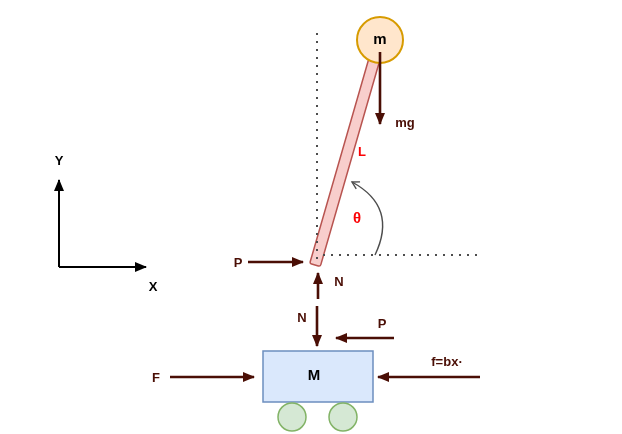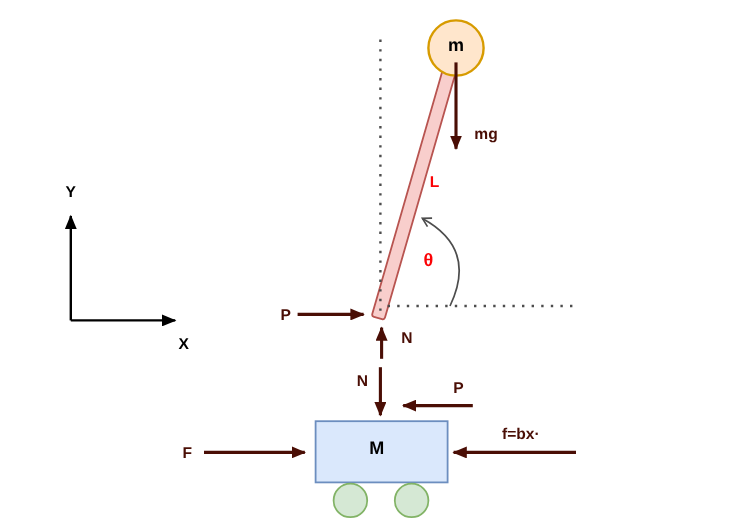--- a/index.html
+++ b/index.html
@@ -76,26 +76,26 @@
     <line class="force" x1="394" y1="338" x2="336" y2="338" marker-end="url(#mForce)"></line>
     <line class="force" x1="170" y1="377" x2="254" y2="377" marker-end="url(#mForce)"></line>
     <line class="force" x1="480" y1="377" x2="378" y2="377" marker-end="url(#mForce)"></line>
 
     <rect class="cartbox" x="263" y="351" width="110" height="51"></rect>
     <circle class="wheel" cx="292" cy="417" r="14"></circle>
     <circle class="wheel" cx="343" cy="417" r="14"></circle>
   </svg>
 
   <span class="lbl black big" style="left:380px;top:38px">m</span>
-  <span class="lbl maroon" style="left:405px;top:111px">mg</span>
+  <span class="lbl maroon" style="left:405px;top:122px">mg</span>
   <span class="lbl red" style="left:362px;top:151px">L</span>
   <span class="lbl red big" style="left:357px;top:217px">θ</span>
   <span class="lbl maroon" style="left:238px;top:262px">P</span>
   <span class="lbl maroon" style="left:339px;top:281px">N</span>
   <span class="lbl maroon" style="left:302px;top:317px">N</span>
   <span class="lbl maroon" style="left:382px;top:323px">P</span>
   <span class="lbl black big" style="left:314px;top:374px">M</span>
   <span class="lbl maroon" style="left:156px;top:377px">F</span>
-  <span class="lbl maroon" style="left:434px;top:361px">f=bx·</span>
+  <span class="lbl maroon" style="left:447px;top:361px">f=bx·</span>
   <span class="lbl black" style="left:59px;top:160px">Y</span>
   <span class="lbl black" style="left:153px;top:286px">X</span>
 
 </div>
 
 </body></html>

